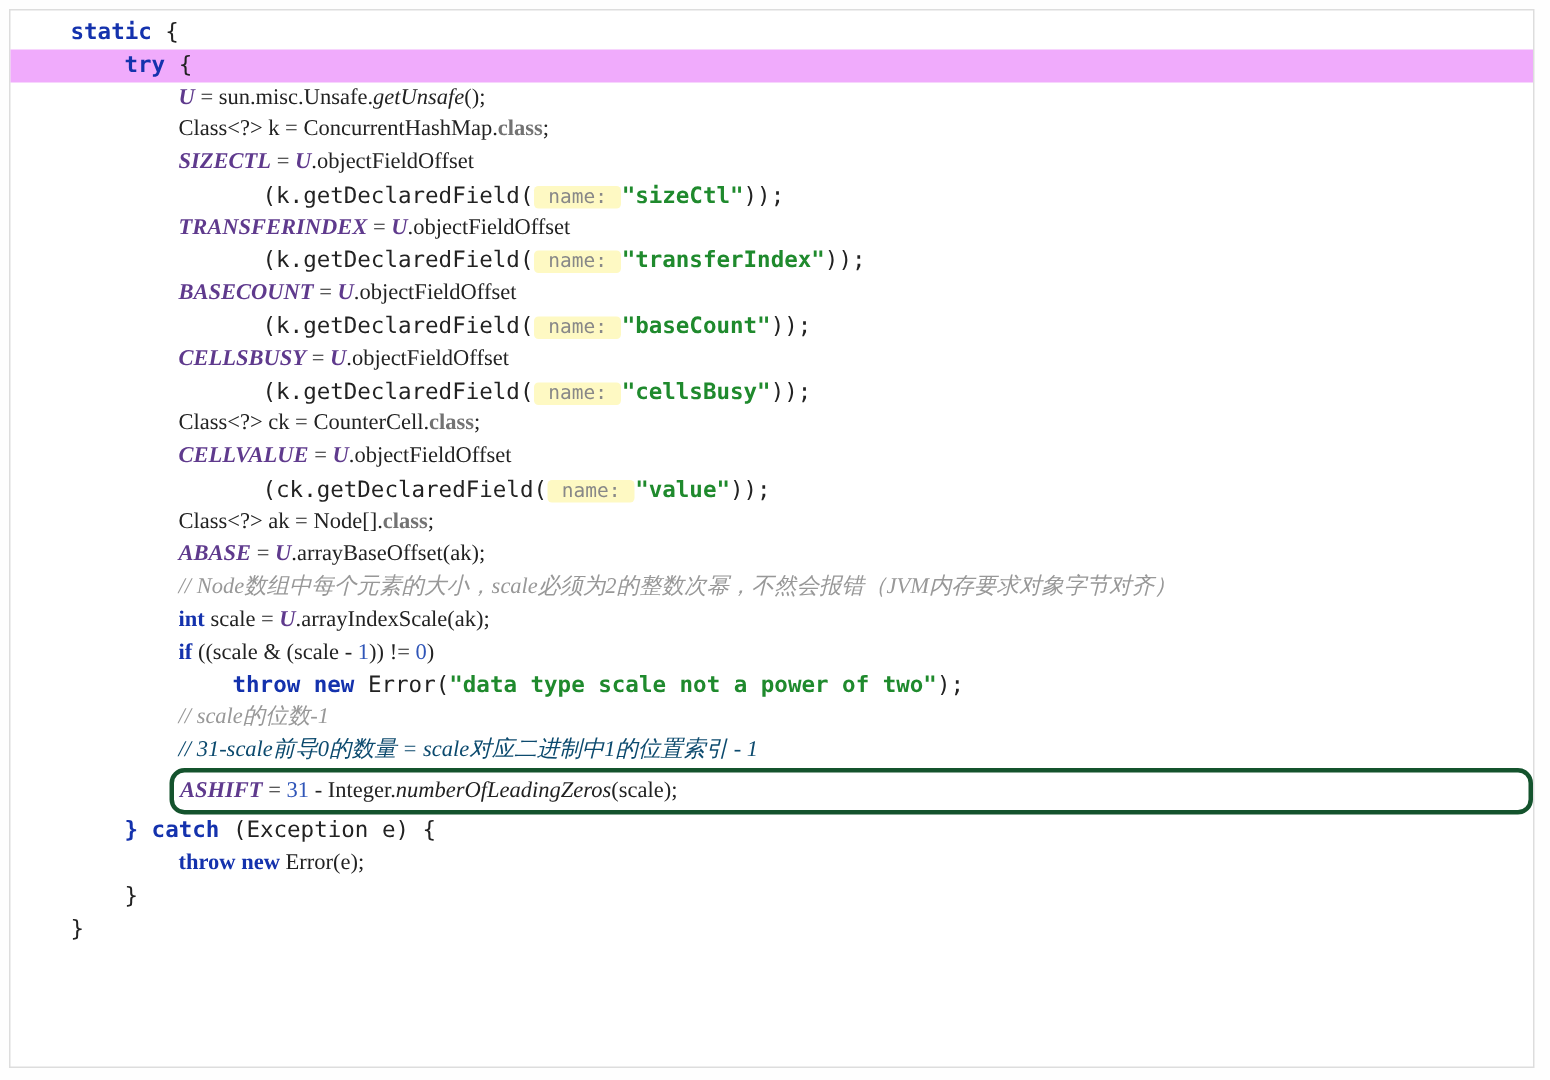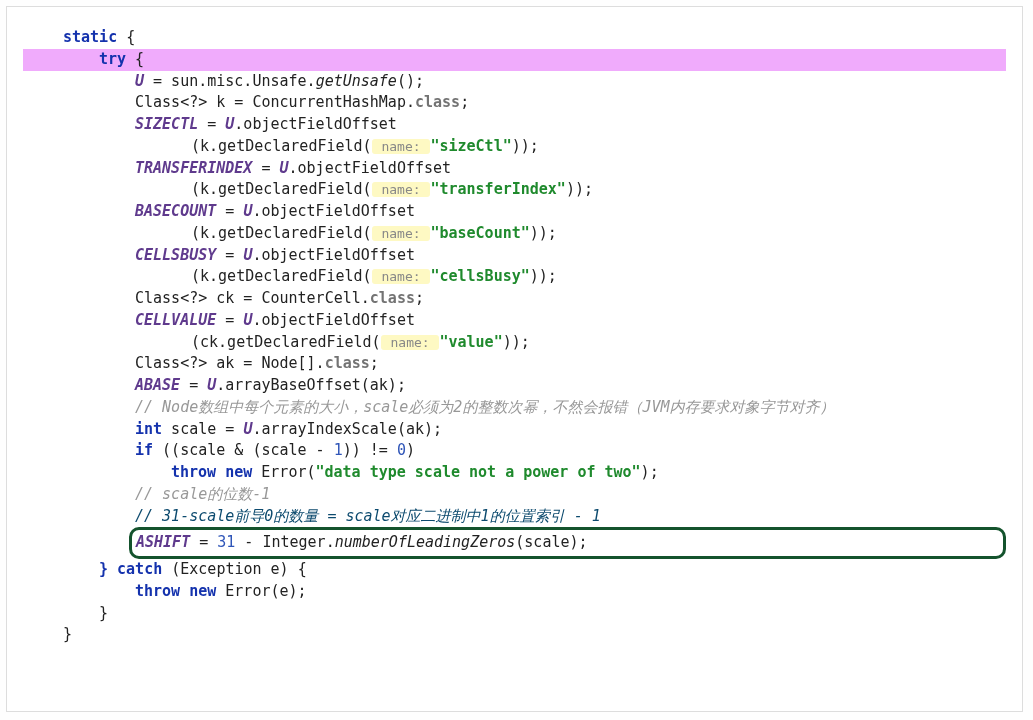--- a/index.html
+++ b/index.html
@@ -14,29 +14,29 @@
     border: 1px solid #ddd;
     margin: 6px;
     padding: 0;
     background: #ffffff;
     width: 1017px;
     height: 706px;
     box-sizing: border-box;
     position: relative;
   }
   pre.code {
-    margin: 16px;
+    margin: 0;
     padding: 4px 0 0 0;
     white-space: pre;
     font-family: inherit;
     color: #222;
   }
   .ind0 { padding-left: 40px; display: block; }
   .ind1 { padding-left: 76px; display: block; }
-  .ind2 { padding-left: 112px; display: block; }
+  .ind2 { padding-left: 112px; display: block; font-family: Liberation Serif, serif; }
   .ind3 { padding-left: 168px; display: block; }
   .ind25 { padding-left: 148px; display: block; }
 
   .kw { color: #1432ad; font-weight: bold; }      
   .field { color: #5f3a8d; font-style: italic; font-weight: 600; } 
   .method-i { color: #222; font-style: italic; }
   .str { color: #1f8a2d; font-weight: bold; }     
   .num { color: #2f55b8; }
   .comment { color: #989898; font-style: italic; }
   .paramhint { background: #fef9c3; color: #888; font-style: normal; padding: 0 2px; border-radius: 3px; font-size: 13px; }

